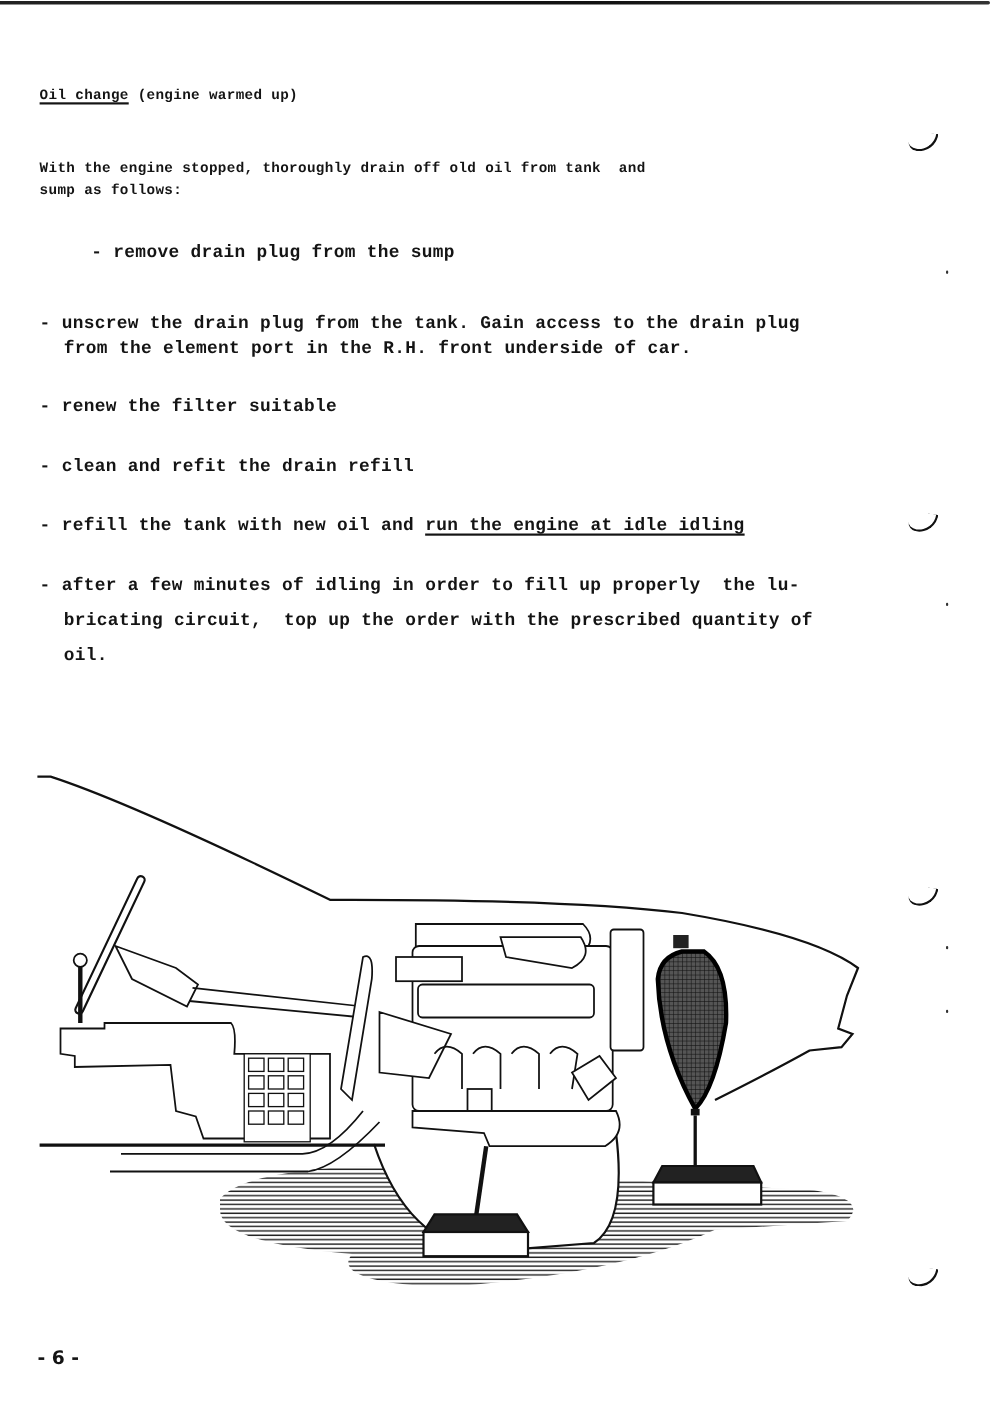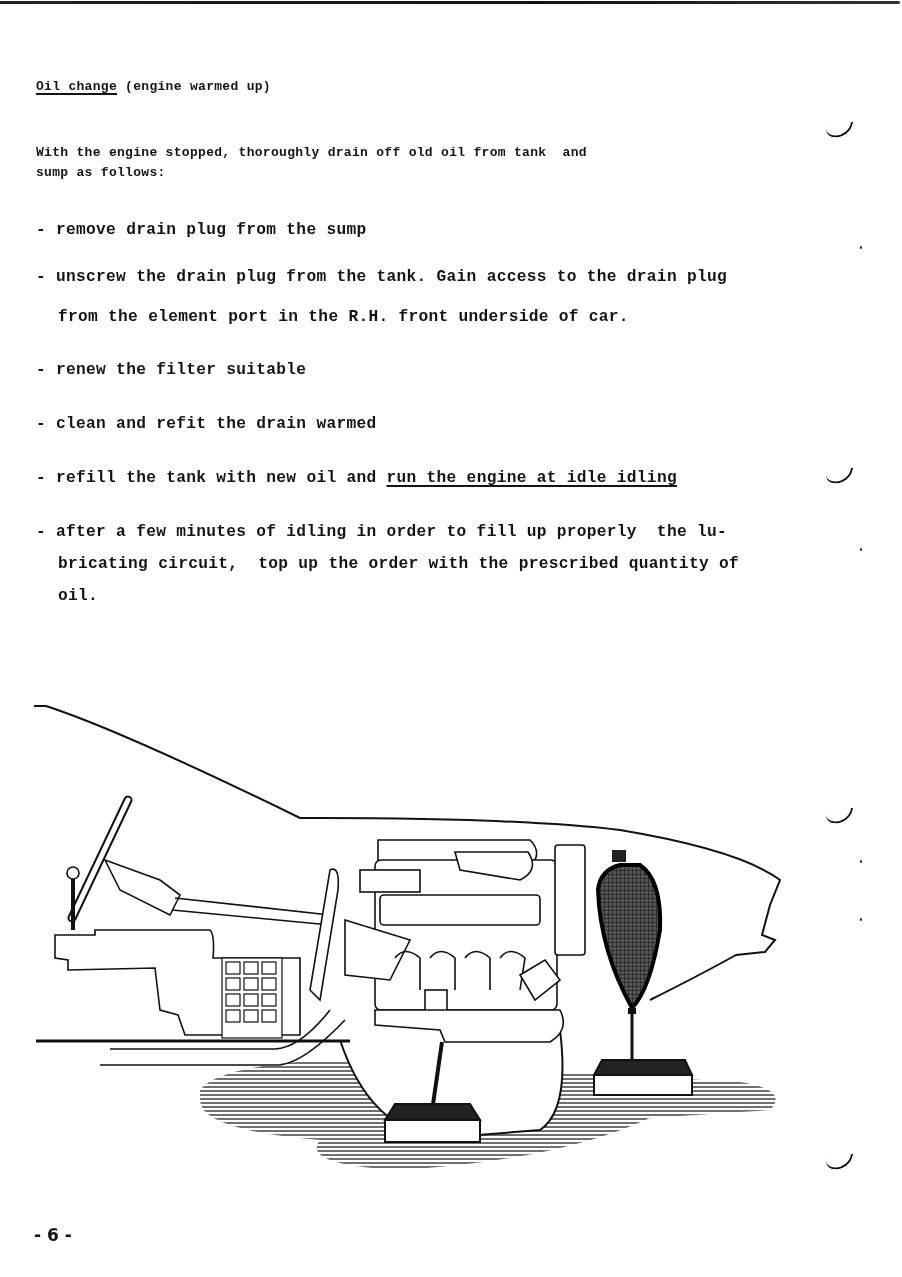--- a/index.html
+++ b/index.html
@@ -35,28 +35,28 @@
 </head>
 <body>
 
 <div class="top-rule"></div>
 
 <div class="text-block" style="top:80px;"><span class="u">Oil change</span><span> (engine warmed up)</span></div>
 
 <div class="text-block" style="top:146px;">With the engine stopped, thoroughly drain off old oil from tank  and</div>
 <div class="text-block" style="top:166px;text-align:right;">sump as follows:</div>
 
-<div class="bullet-line" style="top:221px;">- remove drain plug from the sump</div>
+<div class="bullet-line" style="top:221px;margin-left:47px;">- remove drain plug from the sump</div>
 
-<div class="bullet-line" style="top:268px;text-align:right;">- unscrew the drain plug from the tank. Gain access to the drain plug</div>
+<div class="bullet-line" style="top:285px;text-align:right;">- unscrew the drain plug from the tank. Gain access to the drain plug</div>
 <div class="bullet-line indent" style="top:308px;">from the element port in the R.H. front underside of car.</div>
 
 <div class="bullet-line" style="top:361px;">- renew the filter suitable</div>
 
-<div class="bullet-line" style="top:415px;">- clean and refit the drain warmed</div>
+<div class="bullet-line" style="top:415px;">- clean and refit the drain refill</div>
 
 <div class="bullet-line" style="top:469px;"><span>- refill the tank with new oil and </span><span class="u">run the engine at idle idling</span></div>
 
 <div class="bullet-line" style="top:523px;">- after a few minutes of idling in order to fill up properly  the lu-</div>
 <div class="bullet-line indent" style="top:555px;">bricating circuit,  top up the order with the prescribed quantity of</div>
 <div class="bullet-line indent" style="top:587px;">oil.</div>
 
 <div class="margin-mark" style="left:826px; top:120px;"></div>
 <div class="margin-mark" style="left:826px; top:466px;"></div>
 <div class="margin-mark" style="left:826px; top:806px;"></div>

